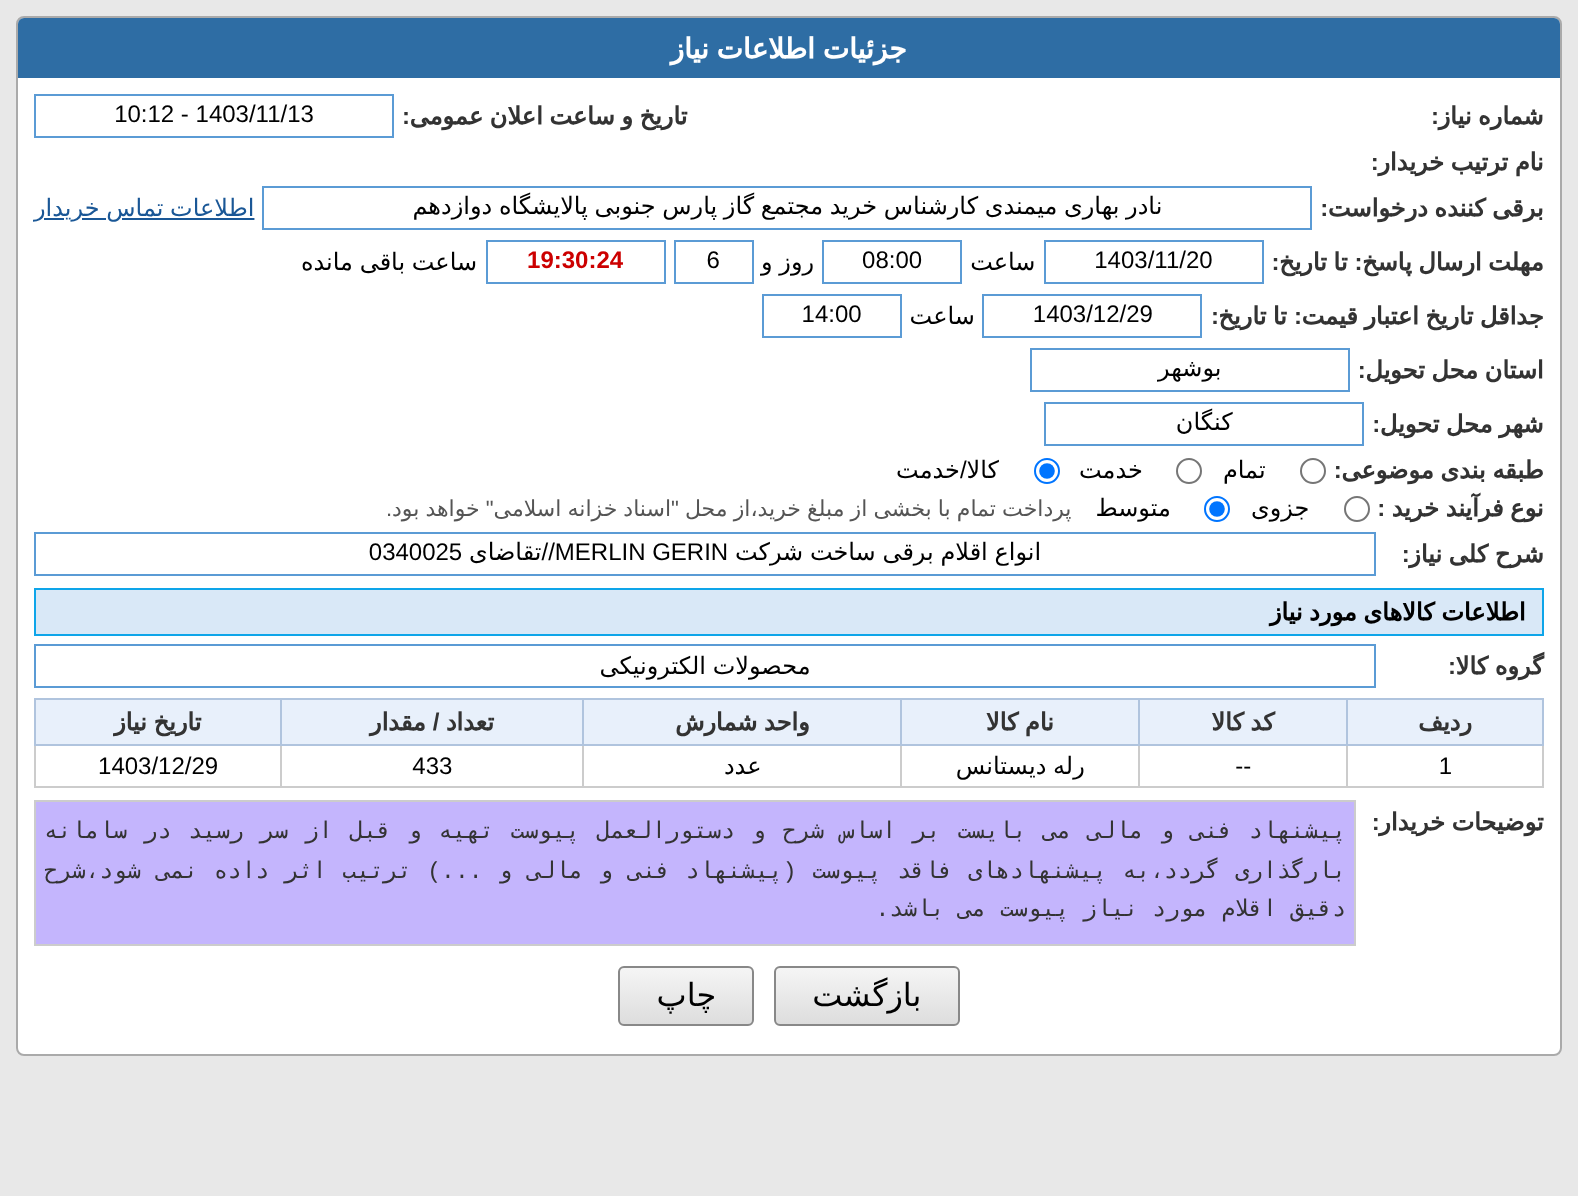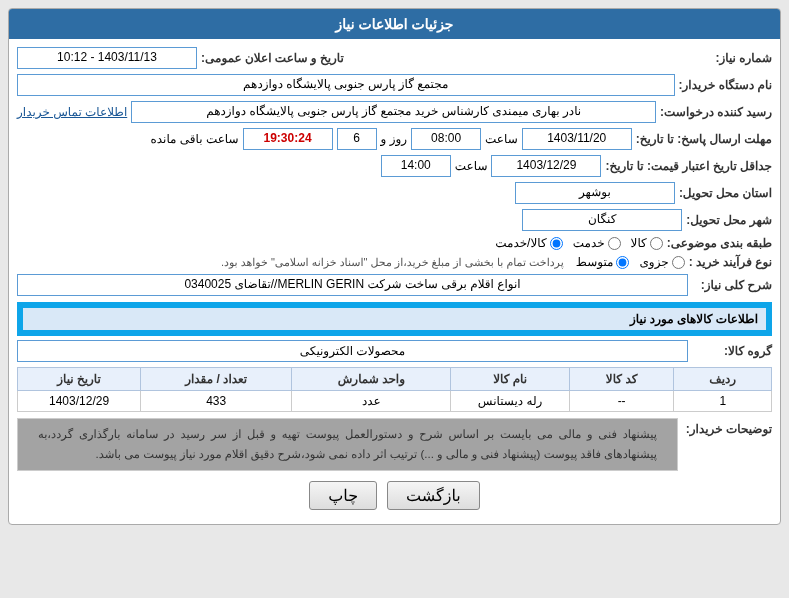--- a/index.html
+++ b/index.html
@@ -69,21 +69,21 @@
 
     .link-like {
       color: #1a5796;
       text-decoration: underline;
       cursor: pointer;
     }
 
     
     .section-title {
       background: #d9e8f7;
-      border: 6px solid #0ea5e9;
+      border: 1px solid #0ea5e9;
       padding: 4px 8px;
       font-weight: bold;
       margin: 6px 0 4px 0;
       text-align: right;
     }
 
     
     .data-table {
       width: 100%;
       border-collapse: collapse;
@@ -112,34 +112,35 @@
     
     .radio-group {
       display: flex;
       gap: 10px;
       align-items: center;
     }
 
     .radio-group label {
       display: flex;
       align-items: center;
-      gap: 3px;
+      gap: 17px;
       cursor: pointer;
       justify-content: space-between;
     }
 
     
     .notes-box {
       border: 1px solid #ccc;
-      background: #a3a3a3;
-      padding: 6px 20px;
+      background: #c4b5fd;
+      padding: 6px 4px;
       font-size: 11.5px;
       line-height: 1.7;
       color: #333;
       text-align: justify;
+      font-family: Liberation Mono, monospace;
     }
 
     
     .footer-btns {
       display: flex;
       justify-content: center;
       gap: 10px;
       margin-top: 10px;
       padding-bottom: 6px;
     }
@@ -176,26 +177,25 @@
     <div class="card-body">
 
       <div class="form-row">
         <span class="field-label">شماره نیاز:</span>
         <span style="flex:1"></span>
         <span class="field-label">تاریخ و ساعت اعلان عمومی:</span>
         <div class="field-value blue-border" style="max-width:180px;">1403/11/13 - 10:12</div>
       </div>
 
       <div class="form-row">
-        <span class="field-label">نام دستگاه خریدار:</span>
-        <div class="field-value blue-border" style="flex:1;">مجتمع گاز پارس جنوبی  پالایشگاه دوازدهم</div>
-      </div>
-
-      <div class="form-row">
-        <span class="field-label">رسید کننده درخواست:</span>
+        <span class="field-label">نام ترتیب خریدار:</span>
+      </div>
+
+      <div class="form-row">
+        <span class="field-label">برقی کننده درخواست:</span>
         <div class="field-value blue-border" style="flex:1;">نادر بهاری میمندی کارشناس خرید مجتمع گاز پارس جنوبی  پالایشگاه دوازدهم</div>
         <span class="link-like shrink">اطلاعات تماس خریدار</span>
       </div>
 
       <div class="form-row">
         <span class="field-label" style="min-width:130px;">مهلت ارسال پاسخ: تا تاریخ:</span>
         <div class="field-value blue-border" style="max-width:110px;">1403/11/20</div>
         <span class="shrink">ساعت</span>
         <div class="field-value blue-border" style="max-width:70px;">08:00</div>
         <span class="shrink">روز و</span>
@@ -222,21 +222,21 @@
         <span class="field-label">شهر محل تحویل:</span>
         <div class="field-value blue-border" style="max-width:160px;">کنگان</div>
         <span style="flex:1"></span>
       </div>
 
       <div class="form-row">
         <span class="field-label">طبقه بندی موضوعی:</span>
         <div class="radio-group">
           <label>
             <input type="radio" name="tabaqe" style="">
-            <span>کالا</span>
+            <span>تمام</span>
           </label>
           <label>
             <input type="radio" name="tabaqe" style="">
             <span>خدمت</span>
           </label>
           <label>
             <input type="radio" name="tabaqe" checked="" style="">
             <span>کالا/خدمت</span>
           </label>
         </div>

